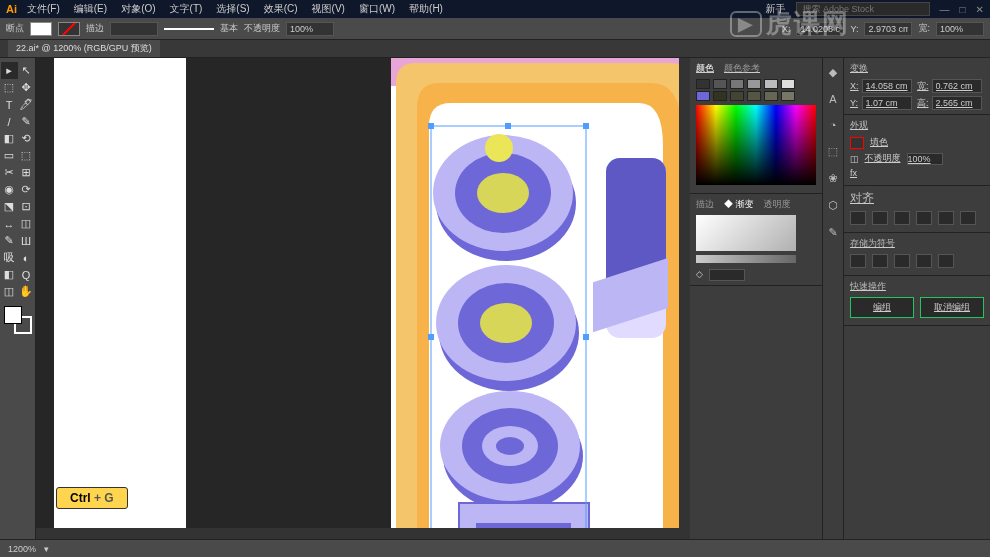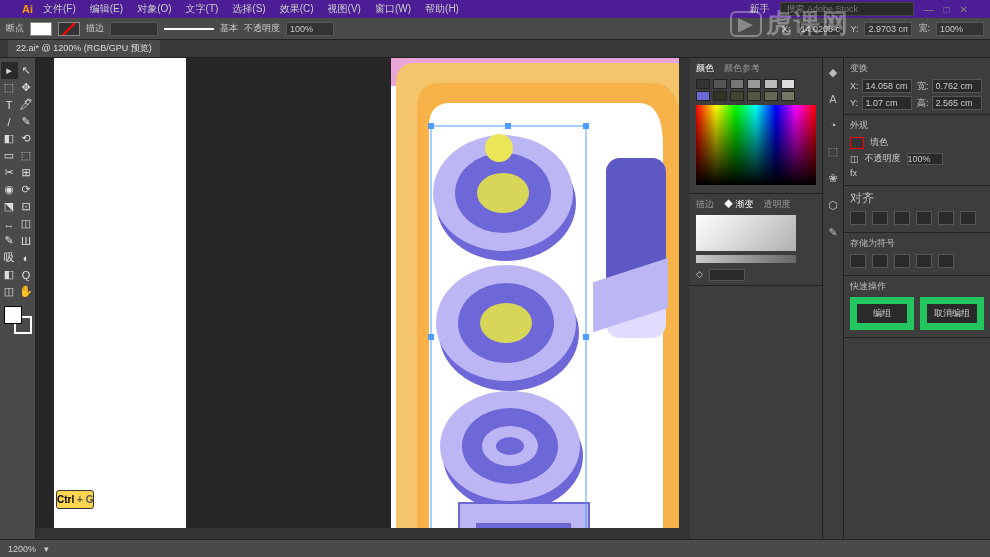--- a/index.html
+++ b/index.html
@@ -1,19 +1,19 @@
 <!DOCTYPE html>
 <html><head>
 <meta charset="utf-8">
 <style>
 * { margin: 0; padding: 0; box-sizing: border-box; font-family: "Microsoft YaHei", sans-serif; }
 body { width: 990px; height: 557px; background: #323232; color: #ccc; font-size: 10px; overflow: hidden; position: relative; }
 
 
-.app-bar { height: 18px; background: #4c1d95; display: flex; align-items: center; padding: 0 22px; }
+.app-bar { height: 18px; background: #0f172a; display: flex; align-items: center; padding: 0 6px; }
 .app-bar .logo { color: #ff9a00; font-weight: bold; font-size: 11px; margin-right: 10px; }
 .app-bar .menu-item { color: #ccc; margin-right: 14px; cursor: pointer; font-size: 10px; }
 .app-bar .right { margin-left: auto; display: flex; align-items: center; gap: 10px; }
 .app-bar .search { background: #2a2a2a; border: 1px solid #444; padding: 1px 6px; font-size: 9px; color: #888; width: 134px; }
 .app-bar .win-btn { color: #888; cursor: pointer; font-size: 10px; }
 
 
 .ctrl-bar { height: 22px; background: #4a4a4a; border-bottom: 1px solid #222; display: flex; align-items: center; padding: 0 6px; gap: 6px; }
 .ctrl-bar .swatch { width: 22px; height: 14px; background: #fff; border: 1px solid #888; }
 .ctrl-bar .swatch.nofill { background: #333; position: relative; }
@@ -36,31 +36,31 @@
 .tool { width: 17px; height: 17px; display: flex; align-items: center; justify-content: center; font-size: 11px; color: #ddd; cursor: pointer; }
 .tool.active { background: #2a2a2a; }
 .fill-stroke { margin-top: 6px; width: 28px; height: 28px; position: relative; }
 .fill-stroke .fill { width: 18px; height: 18px; background: #fff; border: 1px solid #000; position: absolute; top: 0; left: 0; }
 .fill-stroke .stroke { width: 18px; height: 18px; background: #4a4a4a; border: 2px solid #fff; position: absolute; bottom: 0; right: 0; }
 
 
 .canvas-area { flex: 1; background: #262626; position: relative; overflow: hidden; }
 .artboard-left { position: absolute; left: 18px; top: 0; width: 132px; height: 100%; background: #fff; }
 .canvas-svg { position: absolute; left: 355px; top: 0; }
-.hint-badge { position: absolute; left: 20px; bottom: 30px; background: #ffd54f; color: #000; padding: 3px 0; border-radius: 3px; font-size: 10px; font-weight: bold; border: 1px solid #333; }
+.hint-badge { position: absolute; left: 20px; bottom: 30px; background: #ffd54f; color: #000; padding: 3px 13px; border-radius: 3px; font-size: 12px; font-weight: bold; border: 1px solid #333; }
 .hint-badge .plus { color: #555; }
 
 
 .panels { width: 300px; display: flex; }
 .panel-col1 { width: 132px; background: #3d3d3d; display: flex; flex-direction: column; }
 .panel-col2 { width: 22px; background: #3d3d3d; border-left: 1px solid #222; border-right: 1px solid #222; display: flex; flex-direction: column; align-items: center; padding-top: 8px; gap: 14px; }
 .panel-col2 .picon { font-size: 11px; color: #bbb; cursor: pointer; }
 .panel-col3 { flex: 1; background: #3d3d3d; display: flex; flex-direction: column; }
 
-.panel { border-bottom: 1px solid #222; padding: 4px 6px; }
+.panel { border-bottom: 1px solid #222; padding: 4px 6px; text-decoration: underline; }
 .panel-tabs { display: flex; gap: 10px; font-size: 9px; color: #999; margin-bottom: 4px; }
 .panel-tabs .active { color: #fff; }
 .swatch-row { display: flex; gap: 3px; margin: 2px 0; }
 .swatch-row .sw { width: 14px; height: 10px; border: 1px solid #222; }
 .color-picker { width: 120px; height: 80px; background: linear-gradient(to bottom, transparent, black), linear-gradient(to right, red, yellow, lime, cyan, blue, magenta, red); margin: 4px 0; }
 .grad-panel { border-bottom: 1px solid #222; padding: 4px 6px; }
 .grad-preview { width: 26px; height: 20px; background: linear-gradient(135deg, #fff, #888); margin: 4px 0; }
 .grad-bar { width: 100px; height: 36px; background: linear-gradient(135deg, #fff, #b0b0b0); margin: 4px 0; }
 .grad-slider { width: 100px; height: 8px; background: linear-gradient(to right, #ccc, #666); }
 
@@ -68,21 +68,21 @@
 .tf-grid { display: grid; grid-template-columns: auto 1fr auto 1fr; gap: 3px; font-size: 9px; align-items: center; }
 .tf-grid input { width: 50px; background: #2a2a2a; border: 1px solid #555; color: #ccc; font-size: 9px; padding: 1px 3px; }
 
 .appearance-panel .row { display: flex; align-items: center; gap: 6px; font-size: 9px; margin: 3px 0; }
 .opacity-field { width: 36px; background: #2a2a2a; border: 1px solid #555; color: #ccc; font-size: 9px; }
 
 .align-row { display: flex; gap: 6px; margin: 3px 0; }
 .align-btn { width: 16px; height: 14px; background: #2a2a2a; border: 1px solid #555; cursor: pointer; }
 
 .qa-btns { display: flex; gap: 6px; margin: 3px 0; }
-.qa-btn { flex: 1; background: #2a2a2a; border: 7px solid #22c55e; color: #ccc; font-size: 9px; padding: 3px; text-align: center; cursor: pointer; }
+.qa-btn { flex: 1; background: #2a2a2a; border: 1px solid #22c55e; color: #ccc; font-size: 9px; padding: 3px; text-align: center; cursor: pointer; }
 
 
 .status-bar { position: absolute; bottom: 0; left: 0; right: 0; height: 18px; background: #4a4a4a; border-top: 1px solid #222; display: flex; align-items: center; padding: 0 8px; font-size: 9px; }
 
 
 .watermark { position: absolute; top: 6px; right: 140px; font-size: 26px; font-weight: bold; color: rgba(255,255,255,0.35); letter-spacing: 2px; pointer-events: none; display: flex; align-items: center; gap: 4px; }
 .watermark .wm-icon { border: 2px solid rgba(255,255,255,0.35); border-radius: 6px; padding: 0 6px; font-size: 18px; }
 
 .scroll { width: 11px; background: #333; }
 .scroll-h { height: 11px; background: #333; position: absolute; bottom: 0; left: 0; right: 0; }

